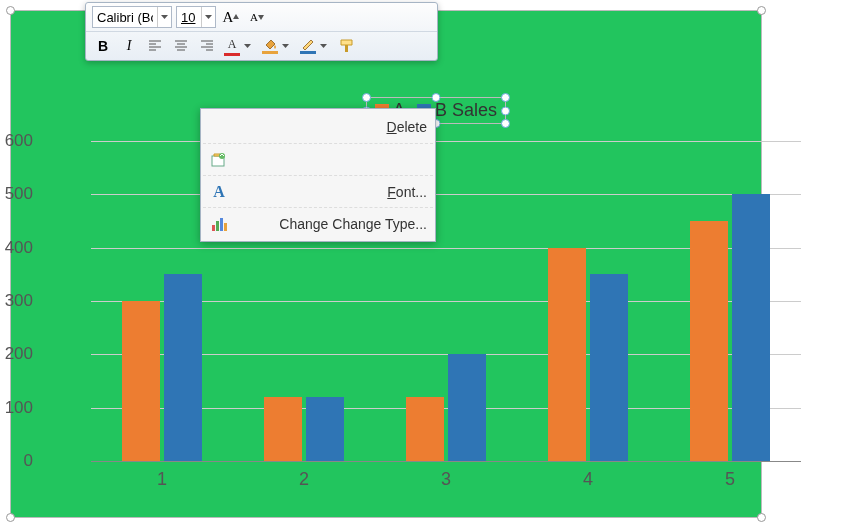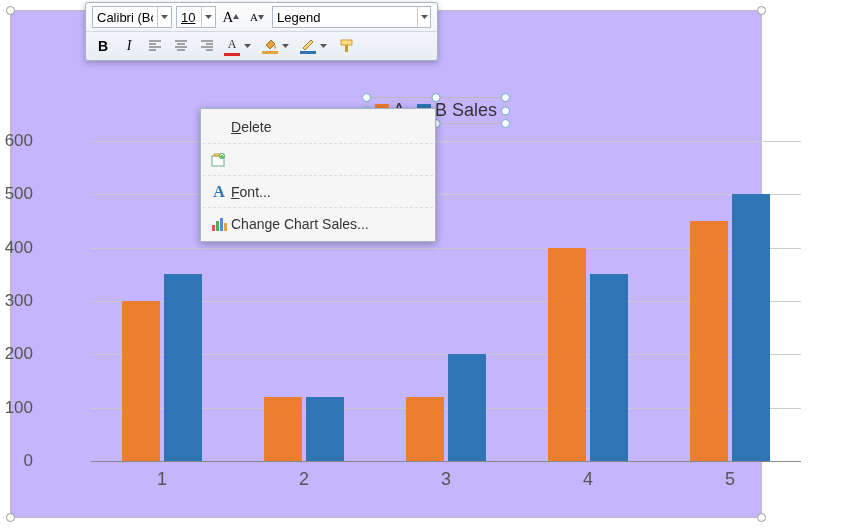--- a/index.html
+++ b/index.html
@@ -14,21 +14,21 @@
     height: 529px;
   }
   .chart-container {
     position: absolute;
     left: 10px;
     top: 10px;
     width: 752px;
     height: 508px;
     border: 1px solid #bbb;
     border-radius: 2px;
-    background: #c4b5fd;
+    background: #22c55e;
   }
   .corner-handle {
     position: absolute;
     width: 9px;
     height: 9px;
     background: #fff;
     border: 1px solid #999;
     border-radius: 50%;
   }
   .ch-tl { left: -5px; top: -5px; }
@@ -217,20 +217,21 @@
   .ctx-item {
     display: flex;
     align-items: center;
     height: 32px;
     padding: 0 6px 0 4px;
     gap: 0;
     cursor: pointer;
     font-size: 14px;
     color: #333;
     border-top: 1px dashed #ddd;
+    justify-content: space-between;
   }
   .ctx-item:first-child { border-top: none; }
   .ctx-item.disabled { color: #aaa; cursor: default; }
   .ctx-item.hover {
     background: linear-gradient(#fff5cc, #ffe68a);
     border: 1px solid #e6c24d;
     border-radius: 2px;
     height: 32px;
     margin: -1px;
     border-top: 1px solid #e6c24d;
@@ -348,28 +349,20 @@
         <svg width="6" height="6" viewBox="0 0 6 6">
           <path d="M3 0 L6 5 L0 5 Z" fill="#555"></path>
         </svg>
     </div>
     <div class="mb-btn" title="Shrink Font">
       <span style="font-size:11px;font-family:Georgia,serif;">A</span>
         <svg width="6" height="6" viewBox="0 0 6 6">
           <path d="M0 1 L6 1 L3 6 Z" fill="#555"></path>
         </svg>
     </div>
-    <div class="mb-combo" style="flex:1">
-      <input style="width: 100%;" value="Legend">
-      <div class="dd-arrow">
-          <svg viewBox="0 0 7 4">
-            <path d="M0 0 L3.5 4 L7 0 Z" fill="#555"></path>
-          </svg>
-        </div>
-    </div>
   </div>
   <div class="mb-row">
     <div class="mb-btn">
         <span class="bold-txt">B</span>
       </div>
     <div class="mb-btn">
         <span class="italic-txt">I</span>
       </div>
     <div class="mb-btn">
       <svg width="14" height="12">
@@ -471,15 +464,15 @@
     </div>
     <div class="ctx-item">
       <div class="ctx-icon">
         <svg width="18" height="18">
           <rect x="2" y="10" width="3" height="6" fill="#d55"></rect>
           <rect x="6" y="6" width="3" height="10" fill="#5a5"></rect>
           <rect x="10" y="3" width="3" height="13" fill="#58d"></rect>
           <rect x="14" y="8" width="3" height="8" fill="#e8a33d"></rect>
         </svg>
       </div>
-      <span>Change Chart Sales...</span>
+      <span>Change Change Type...</span>
     </div>
   </div>
 
 </body></html>

